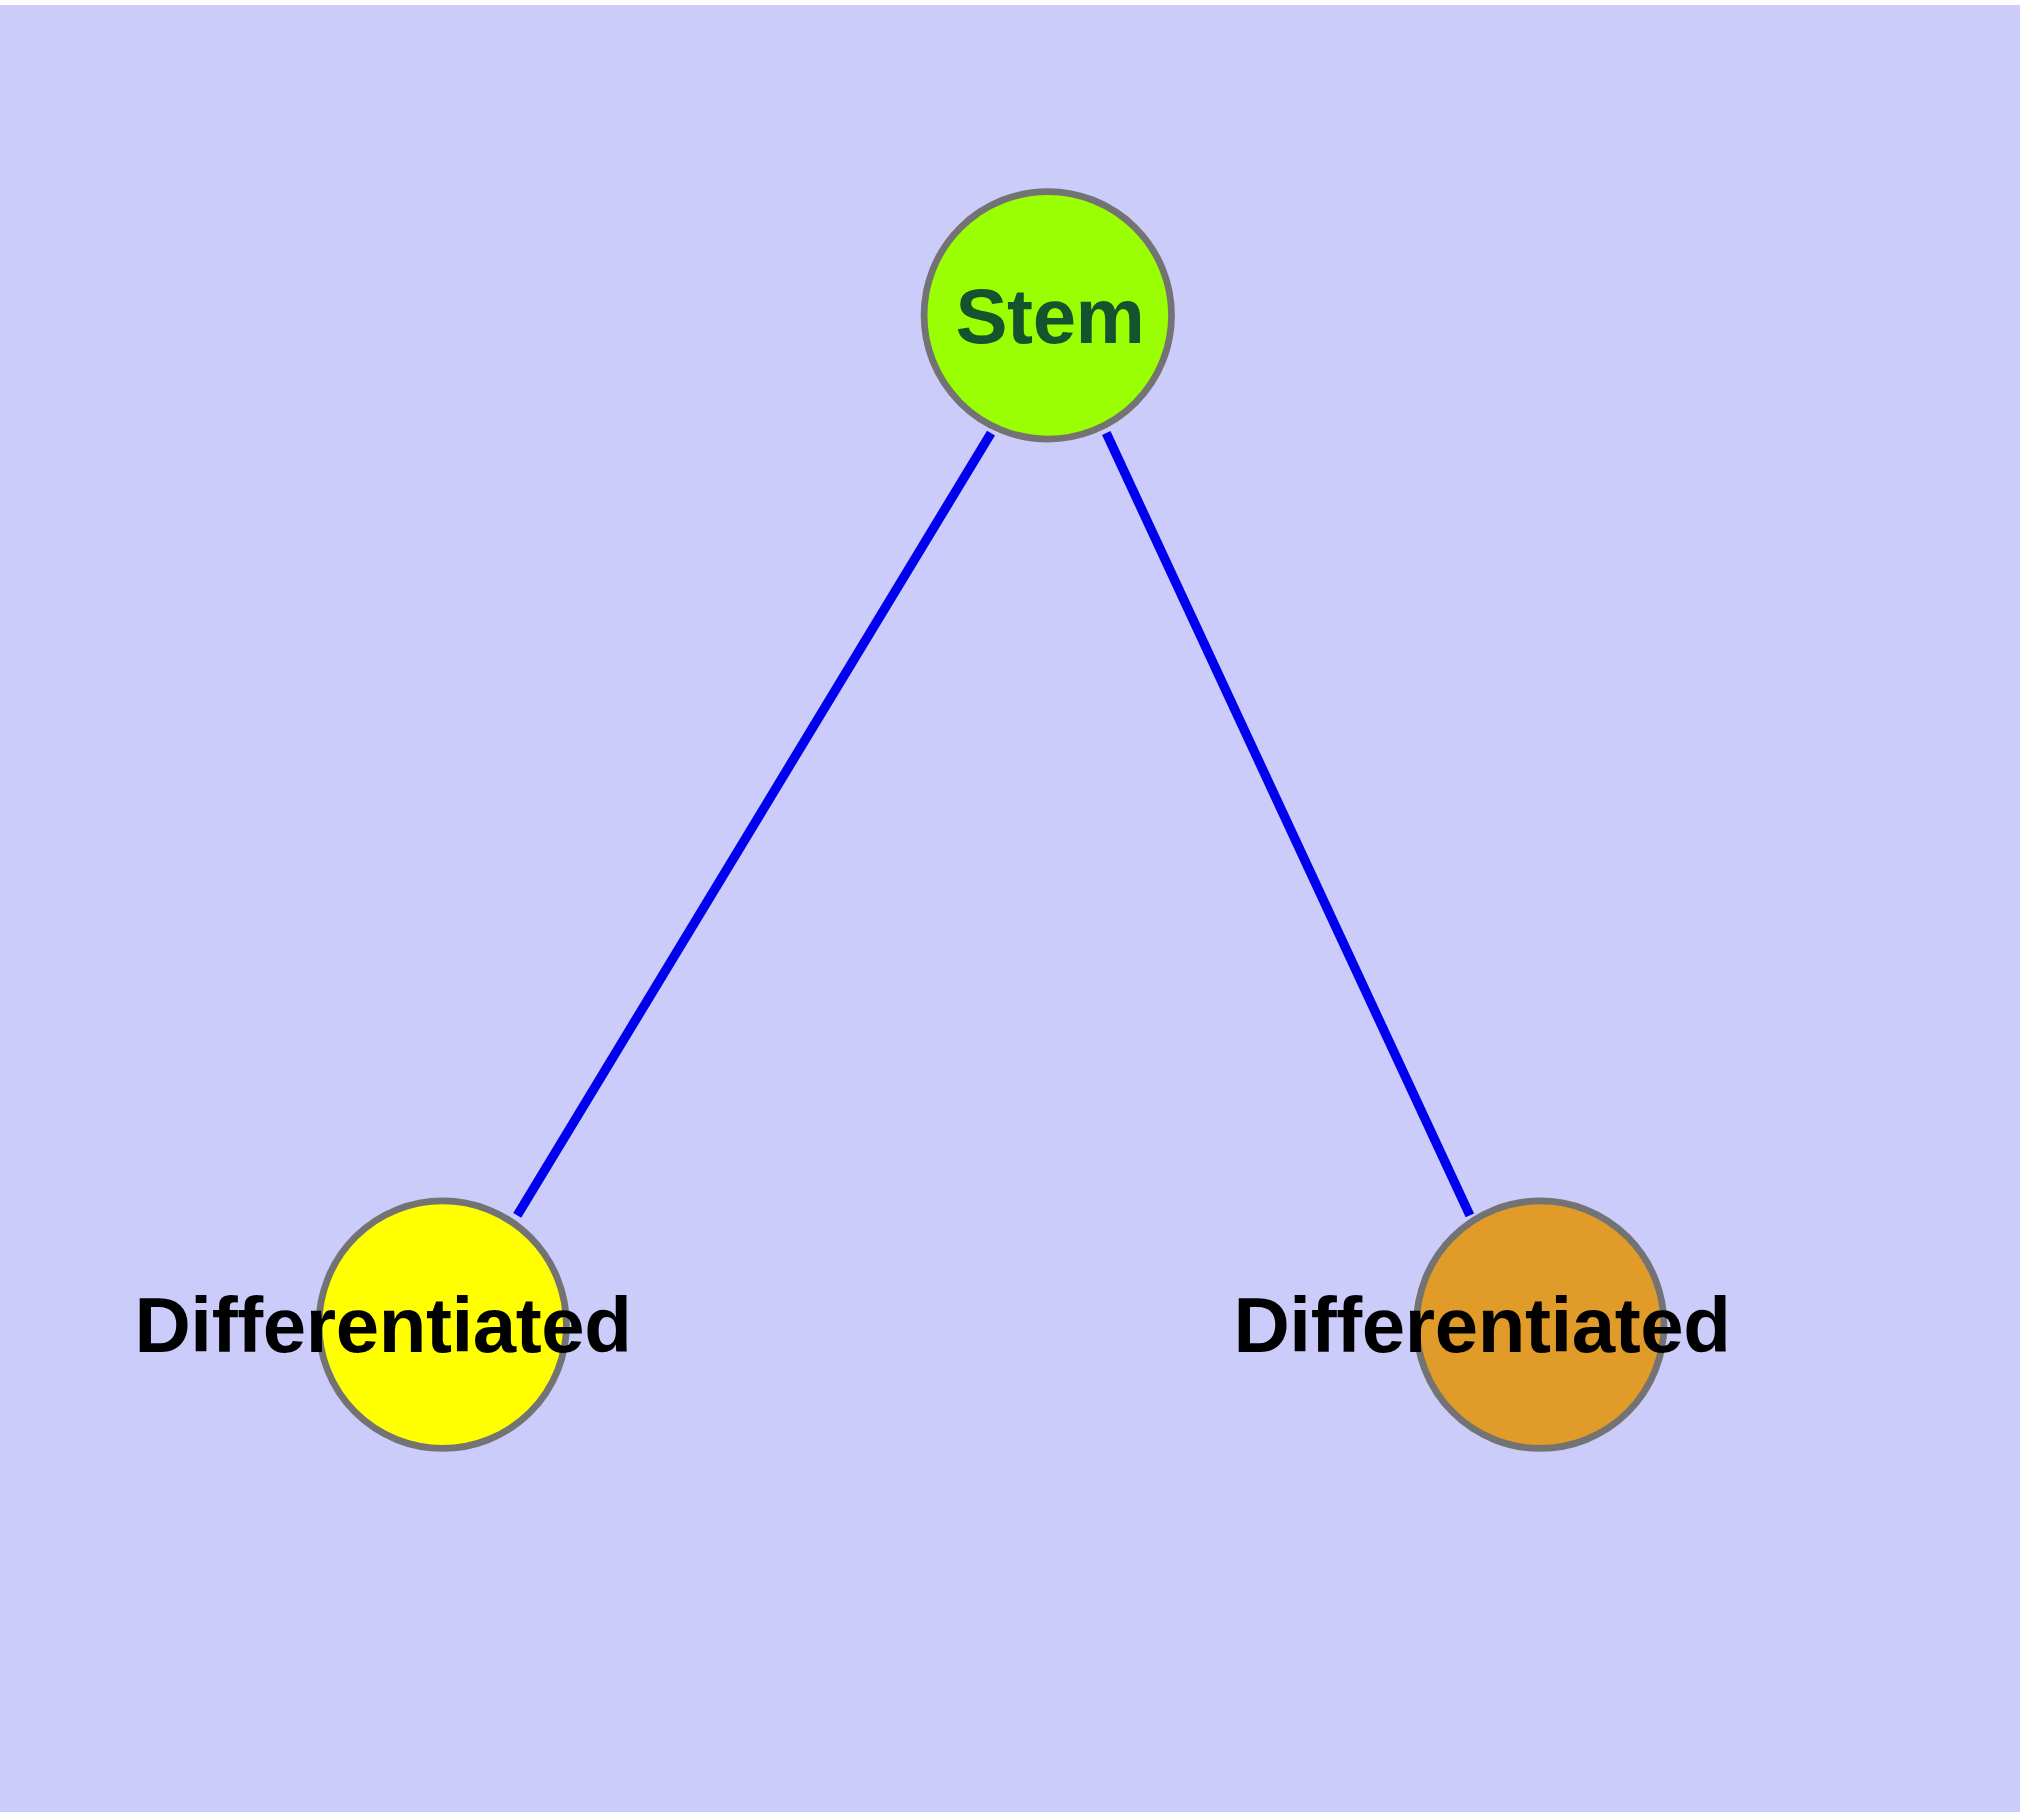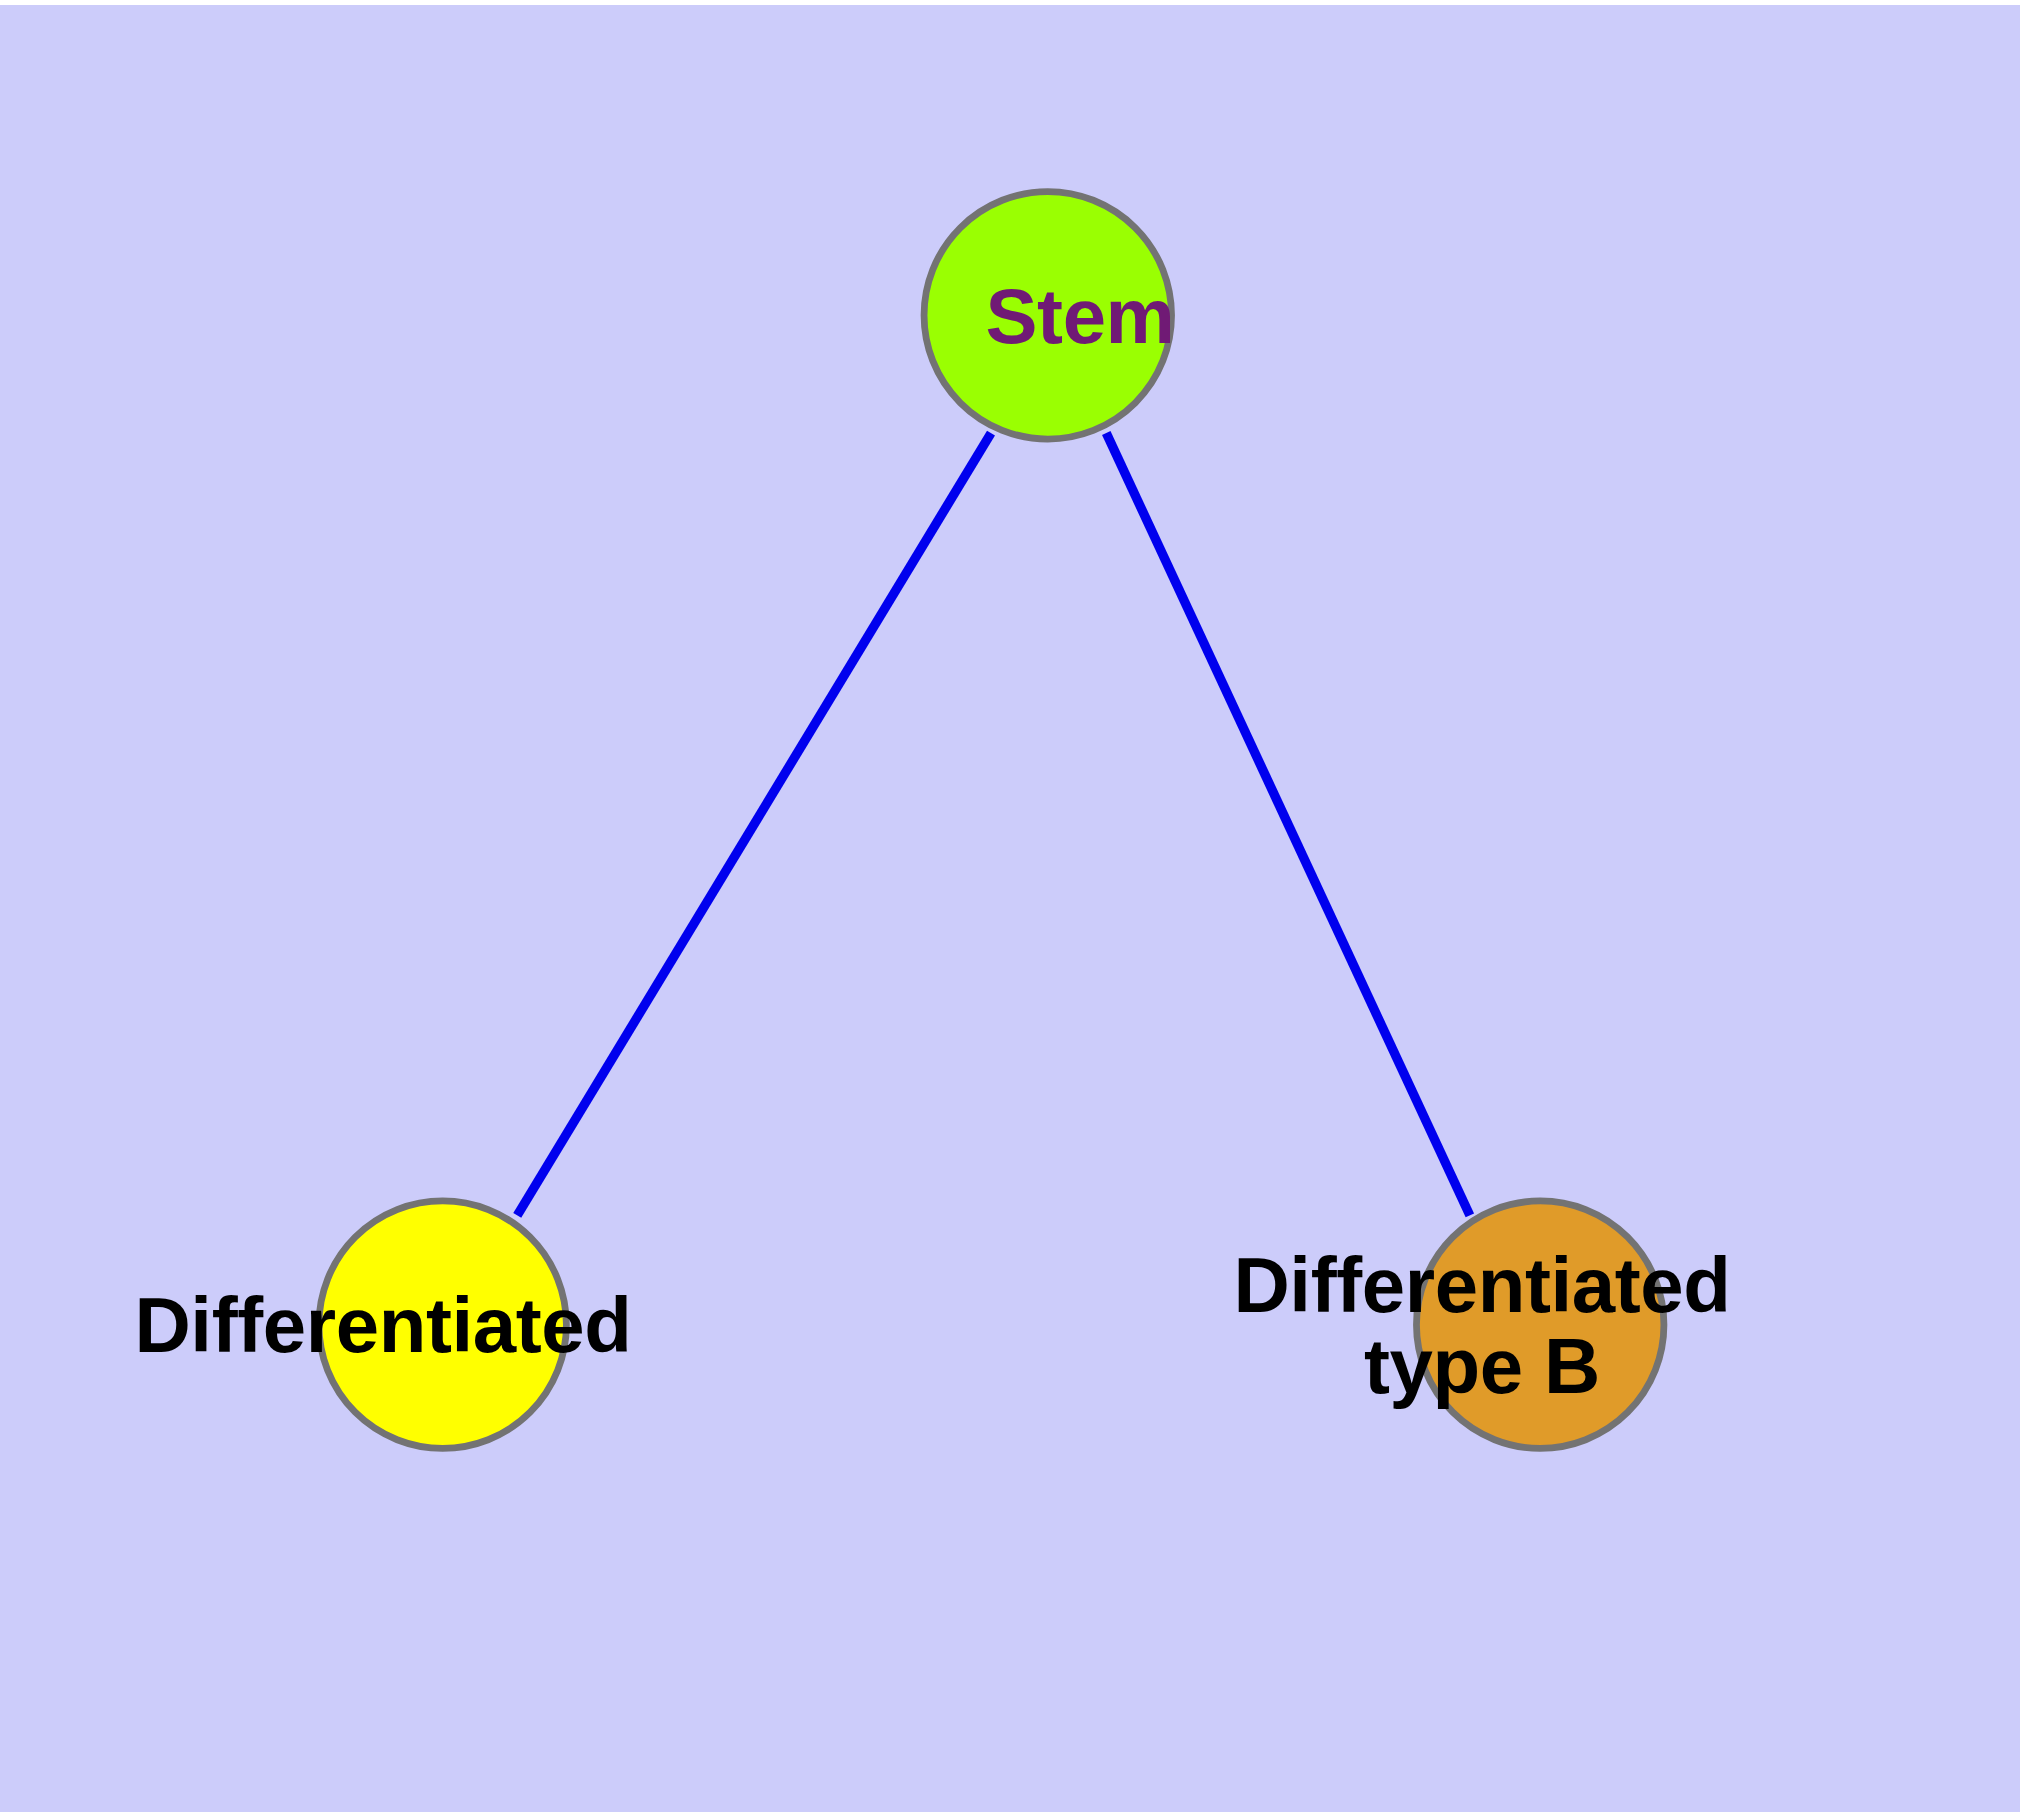--- a/index.html
+++ b/index.html
@@ -55,20 +55,20 @@
       <line x1="1305" y1="511" x2="1734" y2="1434" stroke="#0000ee" stroke-width="11" stroke-linecap="butt"></line>
     </g>
 
     <g>
       <circle cx="1236" cy="372" r="146" fill="#9aff02" stroke="#737373" stroke-width="8"></circle>
       <circle cx="522" cy="1563" r="146" fill="#ffff00" stroke="#737373" stroke-width="8"></circle>
       <circle cx="1817" cy="1563" r="146" fill="#e09b29" stroke="#737373" stroke-width="8"></circle>
     </g>
   </svg>
 
-  <div class="node-label" style="left: 1080px; top: 317px; transform: translate(-50%, -50%); color: #701a75;">Stem</div>
+  <div class="node-label" style="left: 1050px; top: 317px; transform: translate(-50%, -50%); color: #14532d;">Stem</div>
 
   <div class="node-label" style="left: 383px; top: 1326px; transform: translate(-50%, -50%); color: rgb(0, 0, 0);"><span>Differentiated</span><br></div>
 
-  <div class="node-label" style="left: 1482px; top: 1326px; transform: translate(-50%, -50%); color: rgb(0, 0, 0);"><span>Differentiated</span><br><span>type B</span></div>
+  <div class="node-label" style="left: 1482px; top: 1326px; transform: translate(-50%, -50%); color: rgb(0, 0, 0);"><span>Differentiated</span><br></div>
 
 </div>
 
 
 </body></html>

